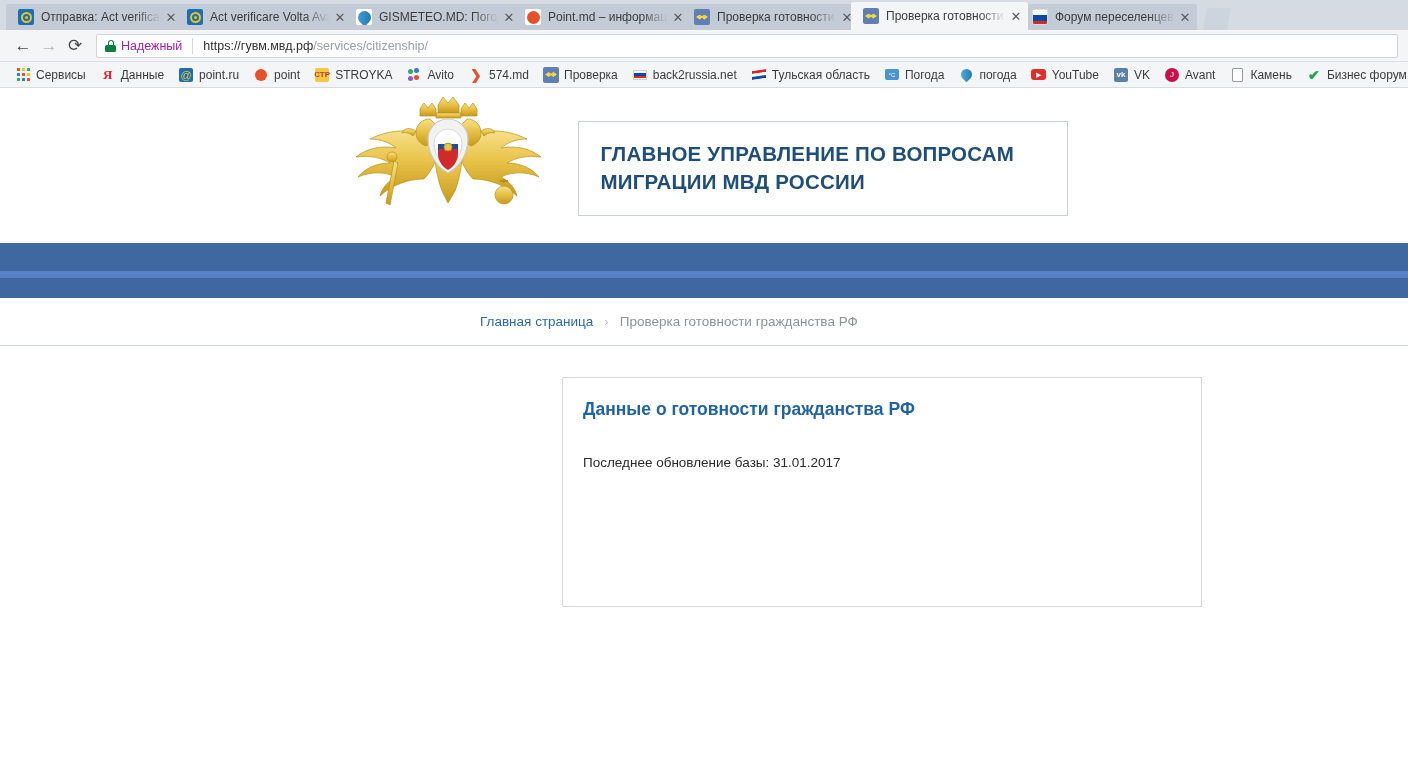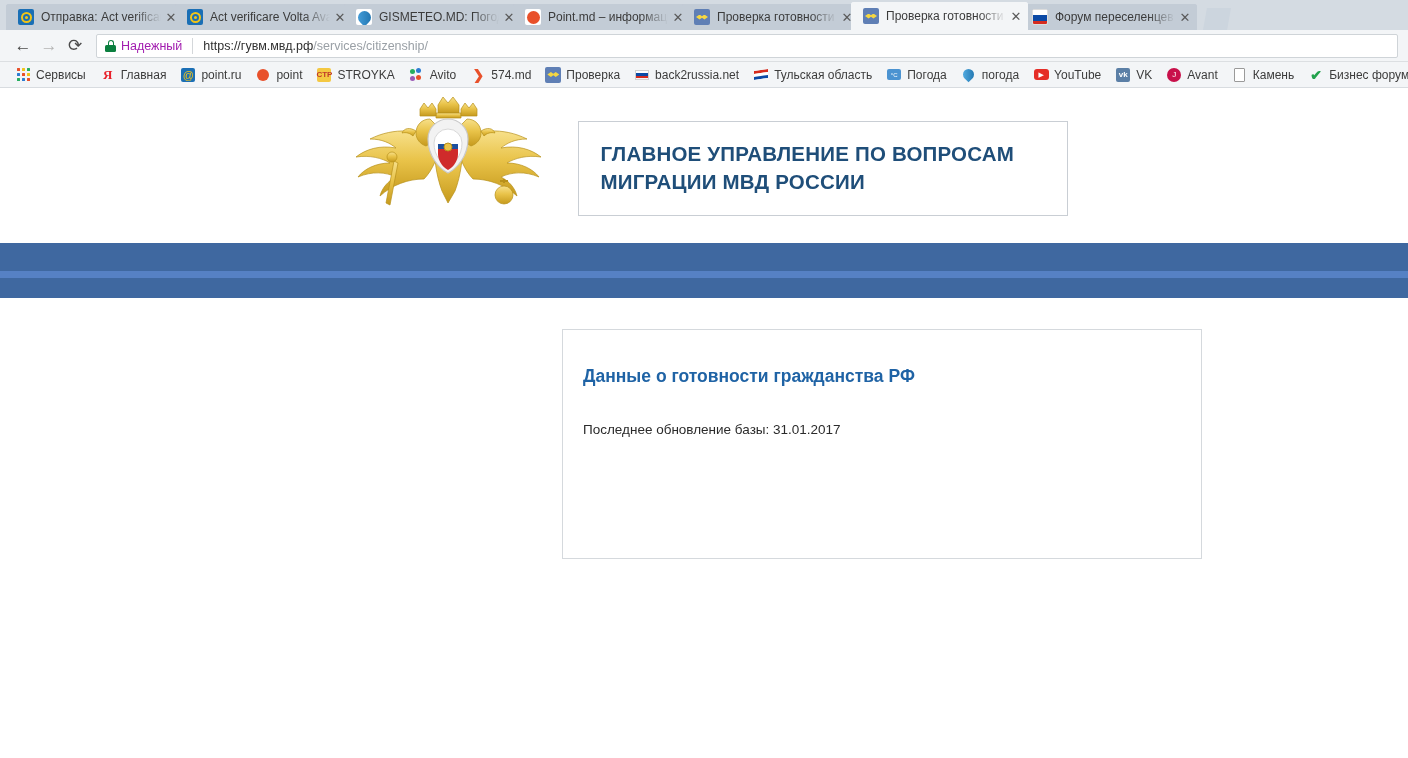--- a/index.html
+++ b/index.html
@@ -233,21 +233,21 @@
   .crumb-sep { color: #b8bdc2; margin: 0 11px; font-size: 13px; }
   .crumb-current { color: #8d9298; }
 
   .content-area { padding-top: 31px; }
   .card {
     width: 640px;
     margin-left: 562px;
     min-height: 230px;
     border: 1px solid #d5d9dd;
     background: #ffffff;
-    padding: 36px 22px 24px 20px;
+    padding: 21px 22px 24px 20px;
   }
   .card-title {
     color: #1f63a5;
     font-size: 17.5px;
     font-weight: bold;
     margin: 0 0 31px 0;
   }
   .kv { font-size: 13.5px; color: #2b2b2b; line-height: 1.55; }
   .kv b { font-weight: bold; color: #1a1a1a; }
   .kv .row2 { margin-top: 1px; }
@@ -357,21 +357,21 @@
             <i style="background:#e8502a"></i>
         </span>
       </span>
       <span class="bm-label">Сервисы</span>
     </div>
 
     <div class="bm">
       <span class="bm-ico">
           <span class="ic-ya">Я</span>
         </span>
-      <span class="bm-label">Главная</span>
+      <span class="bm-label">Данные</span>
     </div>
 
     <div class="bm">
       <span class="bm-ico">
           <span class="ic-mail" style="display:flex;align-items:center;justify-content:center;">@</span>
         </span>
       <span class="bm-label">point.ru</span>
     </div>
 
     <div class="bm">
@@ -546,20 +546,27 @@
         <div class="header-title">ГЛАВНОЕ УПРАВЛЕНИЕ ПО ВОПРОСАМ МИГРАЦИИ МВД РОССИИ</div>
       </div>
     </div>
 
     <div class="blue-band">
       <div class="b-dark1"></div>
       <div class="b-light"></div>
       <div class="b-dark2"></div>
     </div>
 
+    <div class="crumbs-strip">
+      <div class="crumbs">
+        <span class="crumb-link">Главная страница</span>
+        <span class="crumb-sep">›</span>
+        <span class="crumb-current">Проверка готовности гражданства РФ</span>
+      </div>
+    </div>
 
     <div class="content-area">
       <div class="card">
         <div class="card-title">Данные о готовности гражданства РФ</div>
         <div class="last-update">Последнее обновление базы: 31.01.2017</div>
       </div>
     </div>
 
   </div>
 </div>

